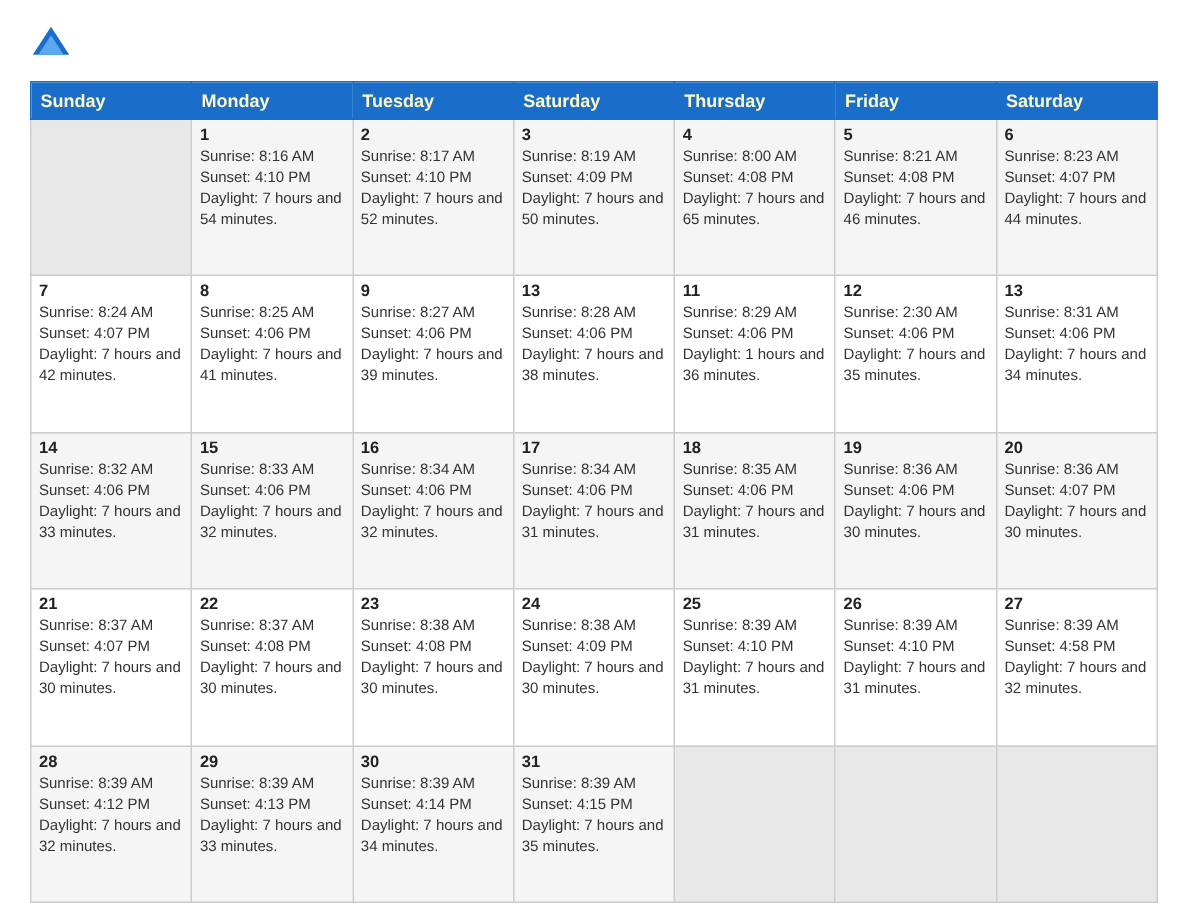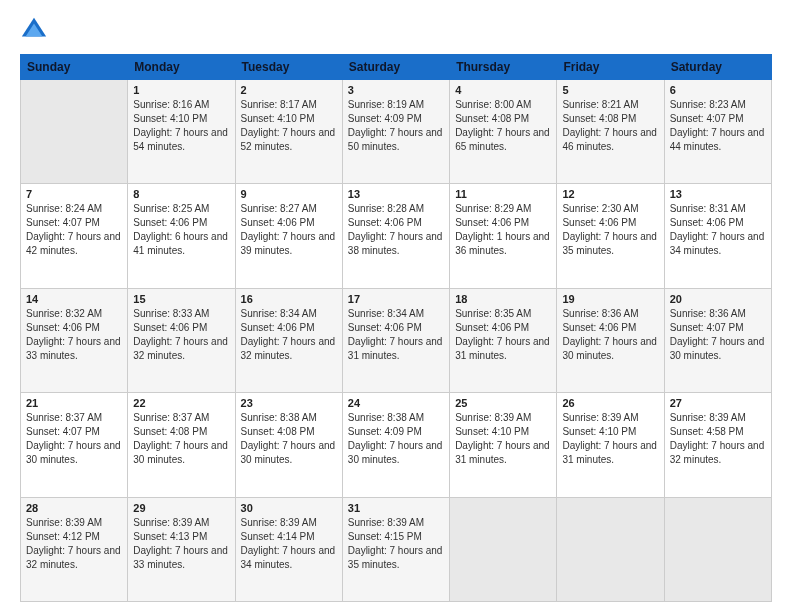--- a/index.html
+++ b/index.html
@@ -55,21 +55,21 @@
       color: #444;
     }
     .calendar {
       width: 100%;
       border-collapse: collapse;
       flex: 1;
       font-size: 10px;
     }
     .calendar thead th {
       background-color: #1a6ec9;
-      color: #0f172a;
+      color: #fef9c3;
       text-align: left;
       padding: 5px 6px;
       font-size: 12px;
       font-weight: bold;
       border: 1px solid #1a6ec9;
     }
     .calendar tbody td {
       border: 1px solid #ccc;
       vertical-align: top;
       padding: 4px 5px;
@@ -160,21 +160,21 @@
             <div class="day-info"><span>Sunrise: 8:23 AM</span><br><span>Sunset: 4:07 PM</span><br><span>Daylight: 7 hours and 44 minutes.</span></div>
           </td>
         </tr>
         <tr>
           <td>
             <span class="day-num">7</span>
             <div class="day-info"><span>Sunrise: 8:24 AM</span><br><span>Sunset: 4:07 PM</span><br><span>Daylight: 7 hours and 42 minutes.</span></div>
           </td>
           <td>
             <span class="day-num">8</span>
-            <div class="day-info"><span>Sunrise: 8:25 AM</span><br><span>Sunset: 4:06 PM</span><br><span>Daylight: 6 hours and 41 minutes.</span></div>
+            <div class="day-info"><span>Sunrise: 8:25 AM</span><br><span>Sunset: 4:06 PM</span><br><span>Daylight: 7 hours and 41 minutes.</span></div>
           </td>
           <td>
             <span class="day-num">9</span>
             <div class="day-info"><span>Sunrise: 8:27 AM</span><br><span>Sunset: 4:06 PM</span><br><span>Daylight: 7 hours and 39 minutes.</span></div>
           </td>
           <td>
             <span class="day-num">13</span>
             <div class="day-info"><span>Sunrise: 8:28 AM</span><br><span>Sunset: 4:06 PM</span><br><span>Daylight: 7 hours and 38 minutes.</span></div>
           </td>
           <td>

